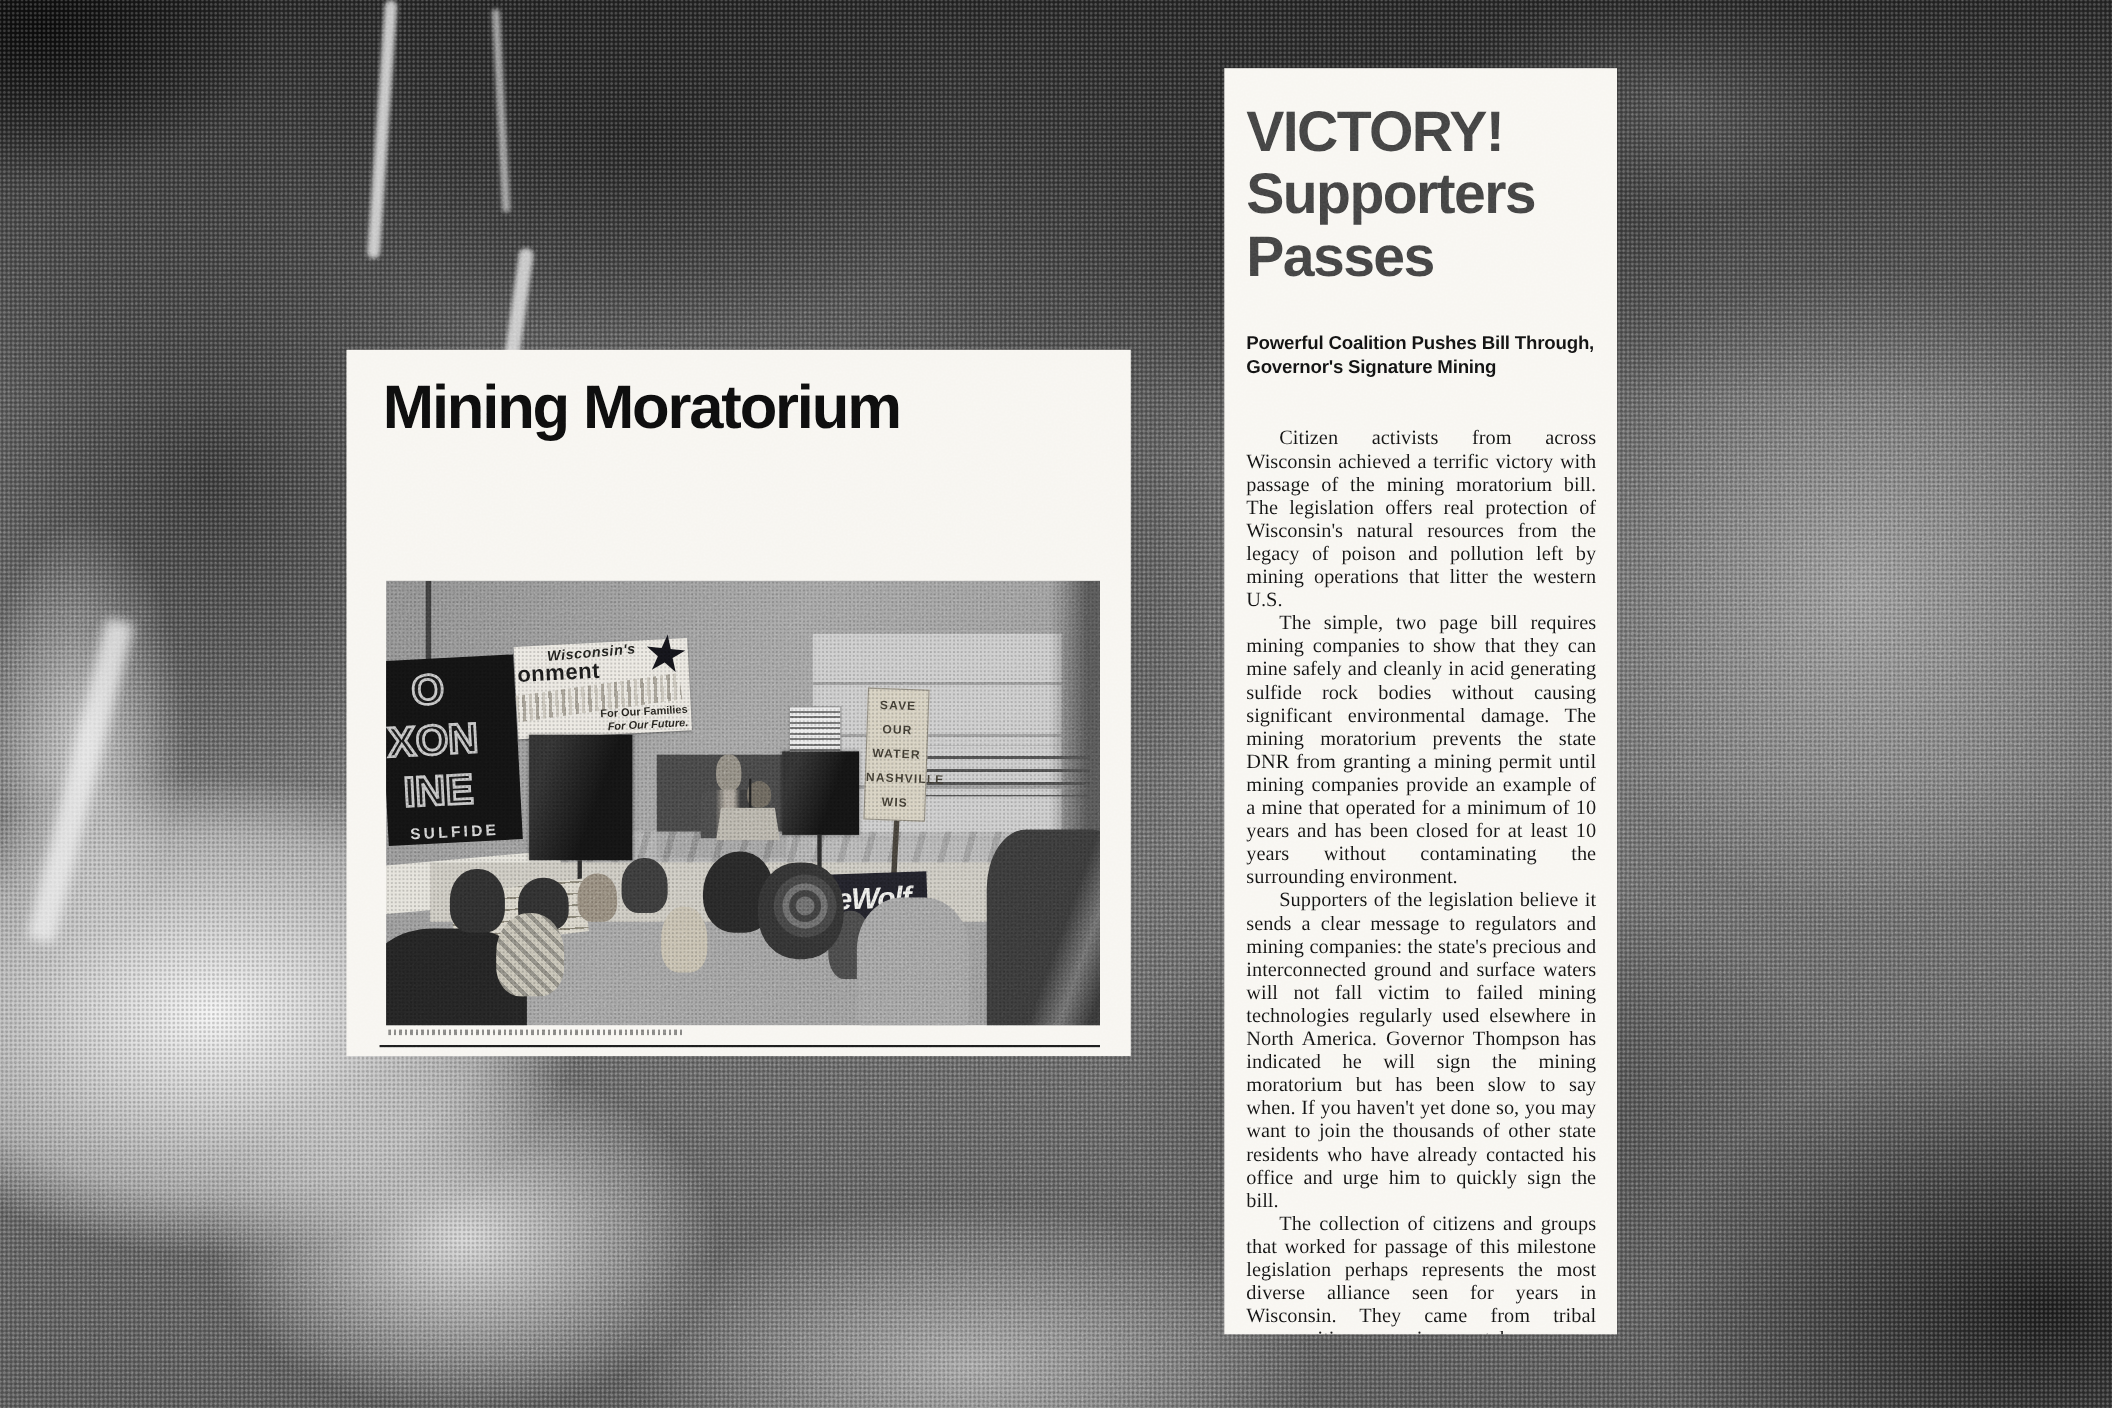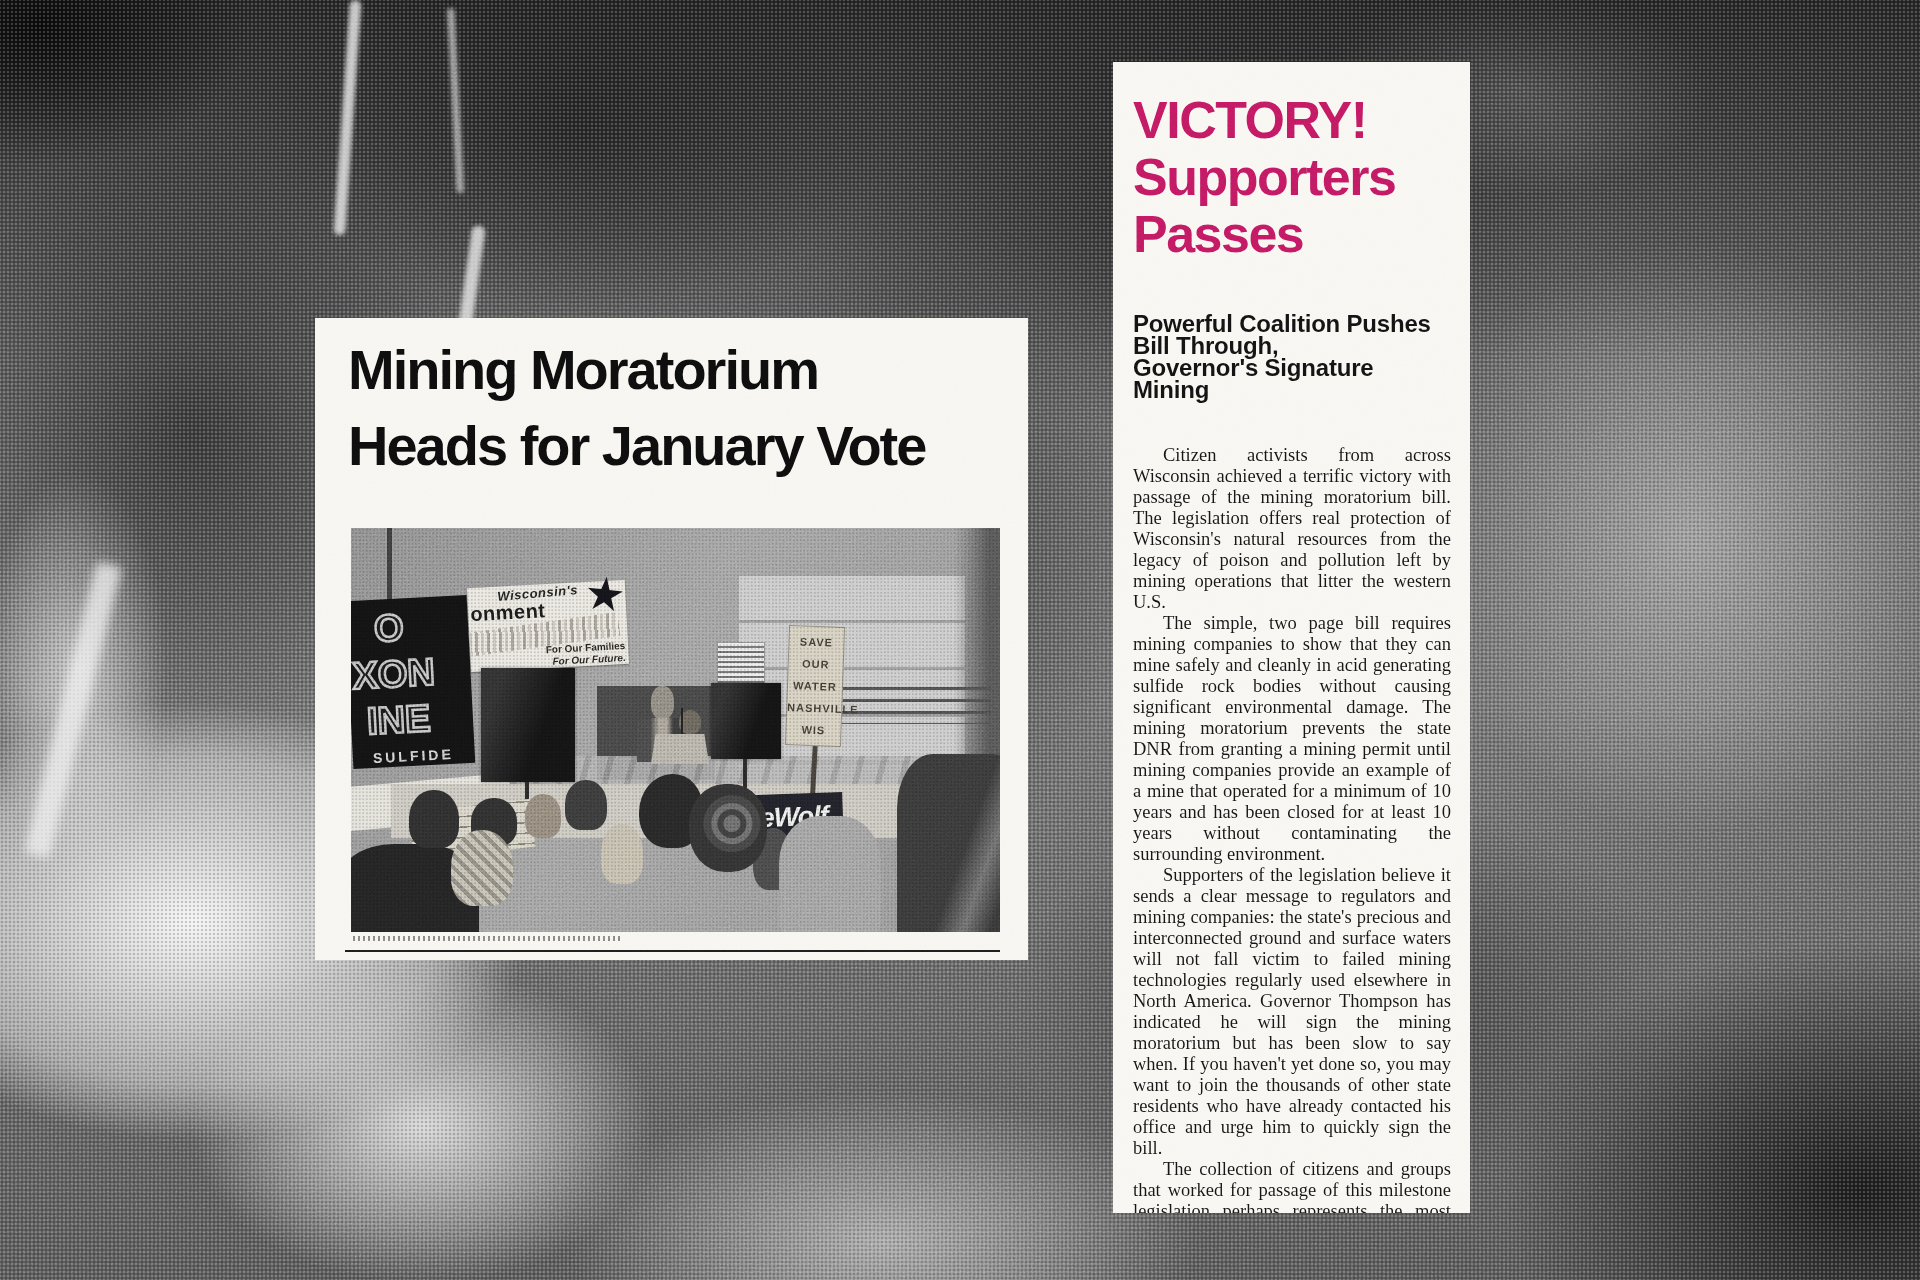--- a/index.html
+++ b/index.html
@@ -124,22 +124,22 @@
     background:linear-gradient(110deg,#3a3a3a 55%,#6f6f6f 70%,#383838 85%);}
   .crowd .h11{left:120px;top:270px;width:46px;height:48px;background:#303030;}
   .crowd .h12{left:402px;top:300px;width:40px;height:62px;background:#4a4a4a;}
   .caption-marks{position:absolute;left:38px;top:618px;width:268px;height:5px;opacity:.65;
     background:repeating-linear-gradient(90deg, rgba(20,20,20,.8) 0 2px, transparent 2px 5px);}
   .rule{position:absolute;left:30px;top:632px;width:655px;height:2px;background:#1c1c1c;}
 
   
   .right-article{position:absolute;left:1113px;top:62px;width:357px;height:1151px;
     background:#f8f6f1;z-index:10;box-sizing:border-box;padding:30px 19px 0 20px;overflow:hidden;}
-  .victory-headline{font-weight:bold;font-size:52px;line-height:57px;letter-spacing:-1.5px;color:#be185d;}
-  .subhead{margin-top:50px;font-size:24px;font-weight:bold;line-height:22px;color:#121212;letter-spacing:-0.2px;}
+  .victory-headline{font-weight:bold;font-size:52px;line-height:57px;letter-spacing:-1.5px;color:#404040;}
+  .subhead{margin-top:38px;font-size:17px;font-weight:bold;line-height:22px;color:#121212;letter-spacing:-0.2px;}
   .article-body{margin-top:44px;font-family:"Liberation Serif",serif;font-size:18.5px;line-height:21px;
     text-align:justify;color:#141414;}
   .article-body p{margin:0;text-indent:30px;}
 
   
   .grain{position:absolute;inset:0;z-index:50;pointer-events:none;mix-blend-mode:overlay;opacity:.85;}
 </style>
 </head>
 <body>
 
@@ -147,21 +147,20 @@
 
   <div class="bg"></div>
   <div class="streak s1"></div>
   <div class="streak s2"></div>
   <div class="streak s3"></div>
   <div class="streak s4"></div>
 
   <div class="left-article">
     <div class="left-headline">
       <div class="hl-line">Mining Moratorium</div>
-      <div class="hl-line">Heads for January Vote</div>
     </div>
 
     <div class="photo">
       <div class="building"></div>
       <div class="photo-edge"></div>
       <div class="railing"></div>
       <div class="vent"></div>
       <div class="banner-pole"></div>
 
       <div class="env-banner">

